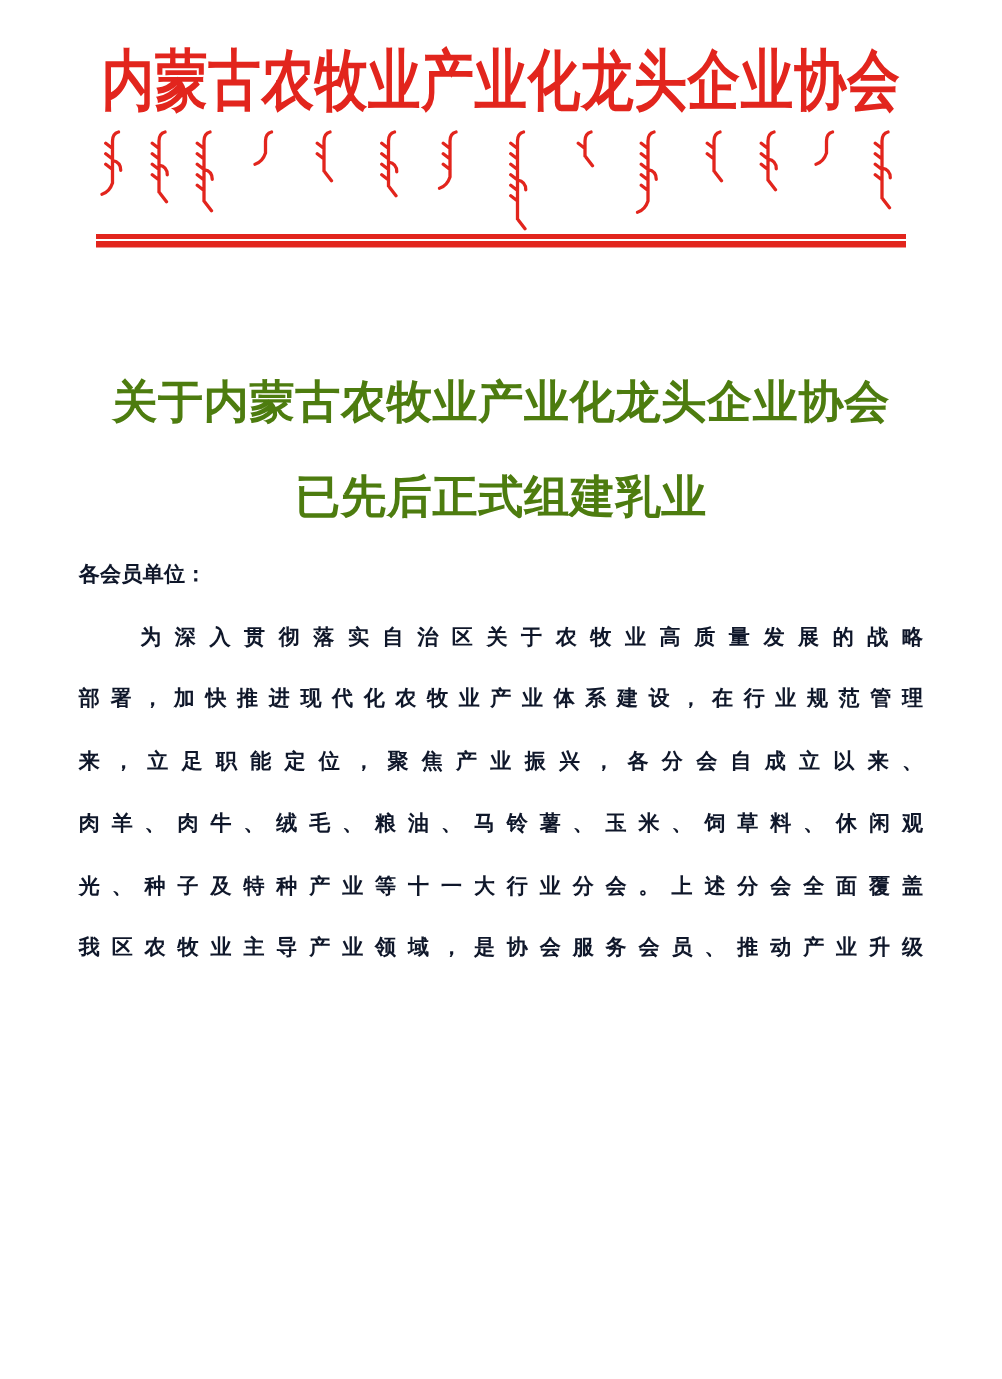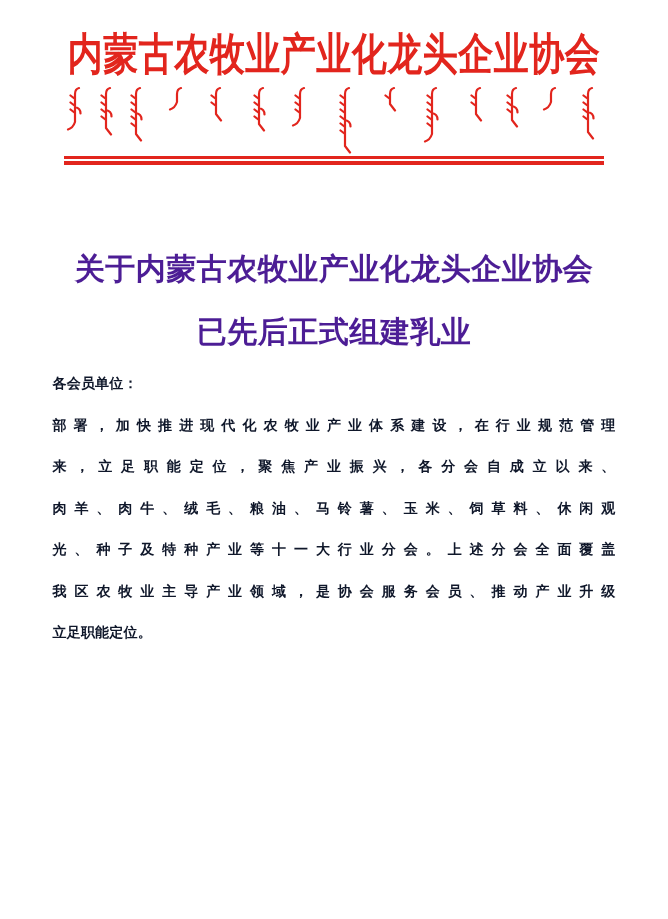--- a/index.html
+++ b/index.html
@@ -46,21 +46,21 @@
       var(--red,#e2251d) 0px, var(--red,#e2251d) 3px,
       #ffffff 3px, #ffffff 4.5px,
       var(--red,#e2251d) 4.5px, var(--red,#e2251d) 9px);
   }
   
   .doc-title {
     margin-top:72px;
     text-align:center;
     font-weight:bold;
     font-size:30px;
-    color:#4c1d95;
+    color:#4d7c0f;
   }
   .doc-title .t-line {
     line-height:63px;
     letter-spacing:0.5px;
     white-space:nowrap;
   }
   
   .doc-body {
     width:563px;
     margin:0 auto;
@@ -101,20 +101,21 @@
   <main>
     <h2 class="doc-title">
       <div class="t-line">关于内蒙古农牧业产业化龙头企业协会</div>
       <div class="t-line">已先后正式组建乳业</div>
     </h2>
 
     <div class="doc-body">
       <div class="doc-line line-plain">各会员单位：</div>
 
       <div>
+          <div class="doc-line line-indent">为深入贯彻落实自治区关于农牧业高质量发展的战略</div>
           <div class="doc-line">部署，加快推进现代化农牧业产业体系建设，在行业规范管理</div>
           <div class="doc-line">来，立足职能定位，聚焦产业振兴，各分会自成立以来、</div>
           <div class="doc-line">肉羊、肉牛、绒毛、粮油、马铃薯、玉米、饲草料、休闲观</div>
           <div class="doc-line">光、种子及特种产业等十一大行业分会。上述分会全面覆盖</div>
           <div class="doc-line">我区农牧业主导产业领域，是协会服务会员、推动产业升级</div>
           <div class="doc-line line-end">立足职能定位。</div>
         </div>
 
     </div>
   </main>

